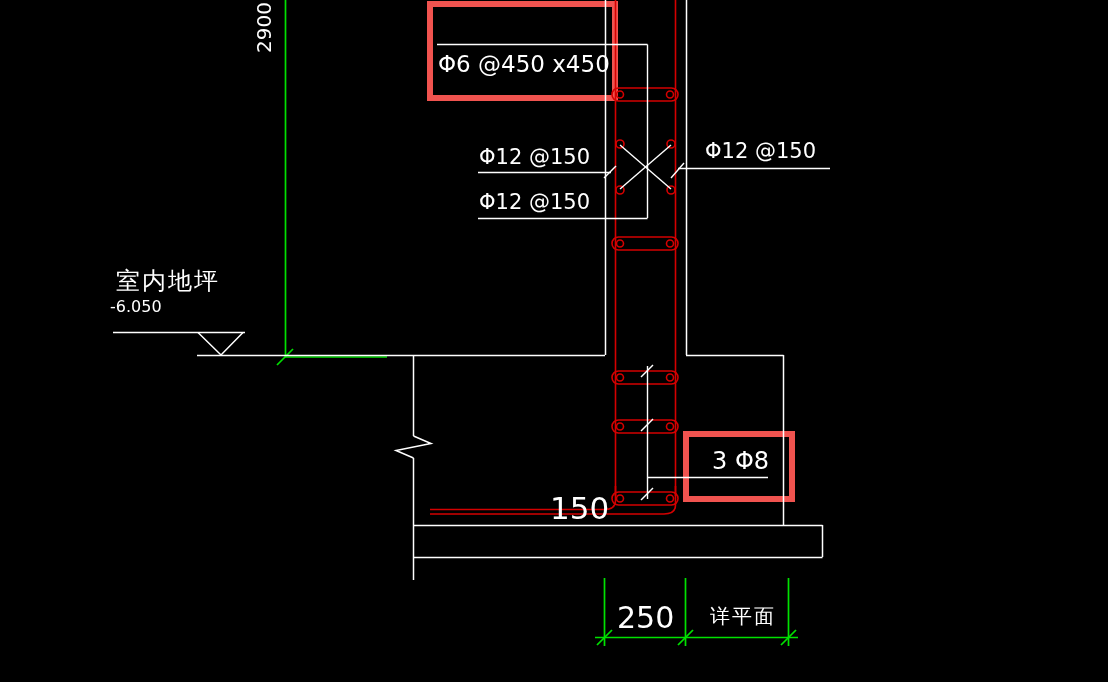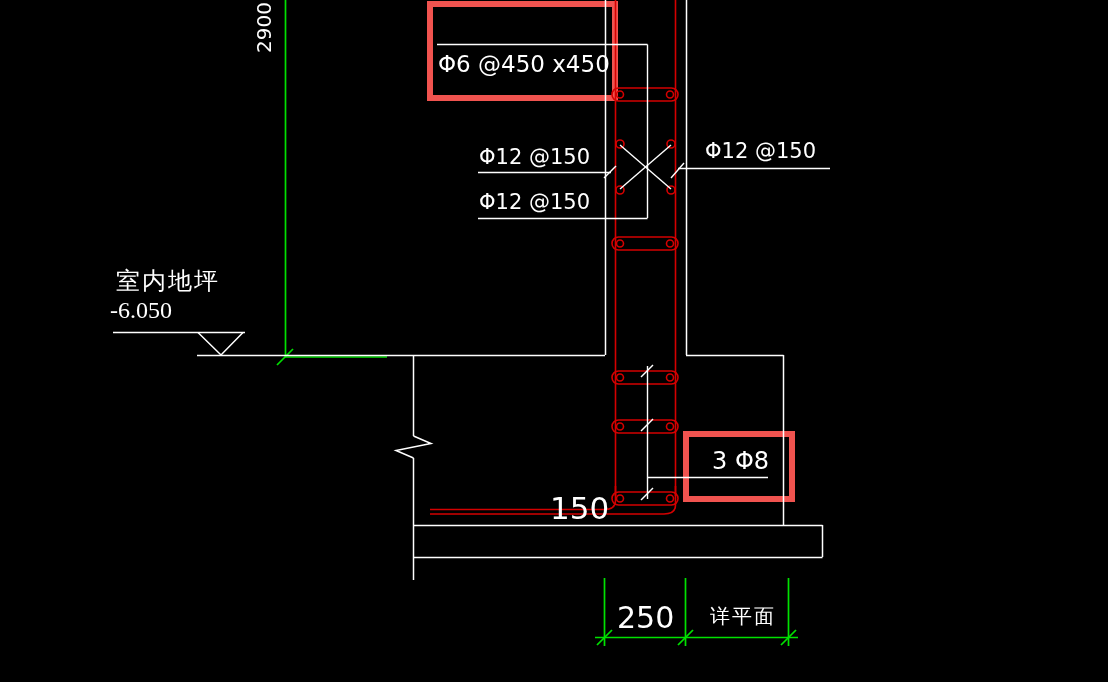--- a/index.html
+++ b/index.html
@@ -10,21 +10,21 @@
        font-family:"DejaVu Sans", sans-serif;font-weight:400;}
   .lbl.cjk{letter-spacing:2px;}
   #dim-2900{left:234px;top:5px;width:60px;height:45px;line-height:45px;
             text-align:center;font-size:20px;transform:rotate(-90deg);}
   #note1{left:438px;top:14px;font-size:23px;margin-top:37px;}
   #note2{left:463px;top:52px;font-size:24px;}
   #phi12-ul{left:479px;top:145px;font-size:21px;}
   #phi12-ll{left:479px;top:190px;font-size:21px;}
   #phi12-r{left:705px;top:139px;font-size:21px;}
   #lvl-name{left:116px;top:265px;font-size:24px;}
-  #lvl-val{left:110px;top:297px;font-size:24px;font-family:Liberation Serif, serif;}
+  #lvl-val{left:110px;top:297px;font-size:16px;}
   #dim-150{left:550px;top:478px;font-size:31px;margin-top:12px;}
   #tie{left:712px;top:447px;font-size:24px;}
   #dim-250{left:617px;top:600px;font-size:30px;}
   #dim-plan{left:710px;top:603px;font-size:20px;}
 </style>
 </head>
 <body>
 
 <div id="stage">
 

